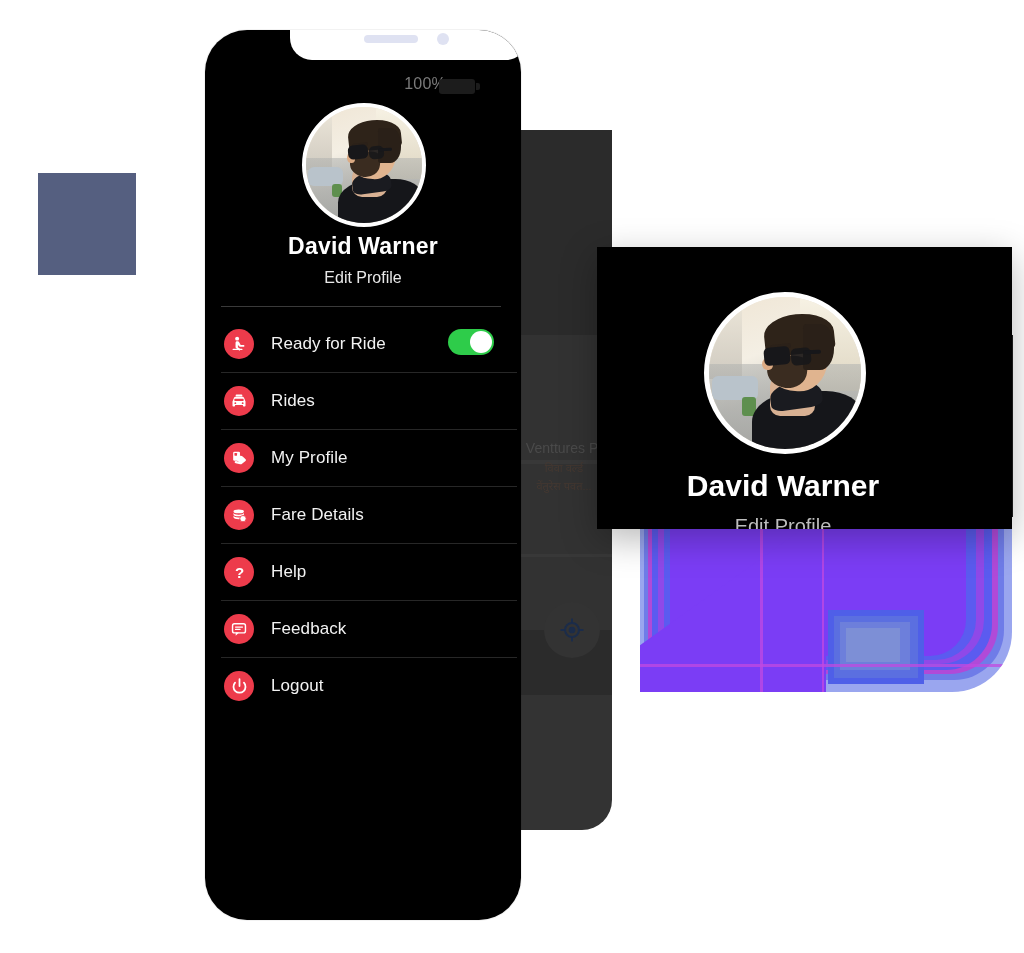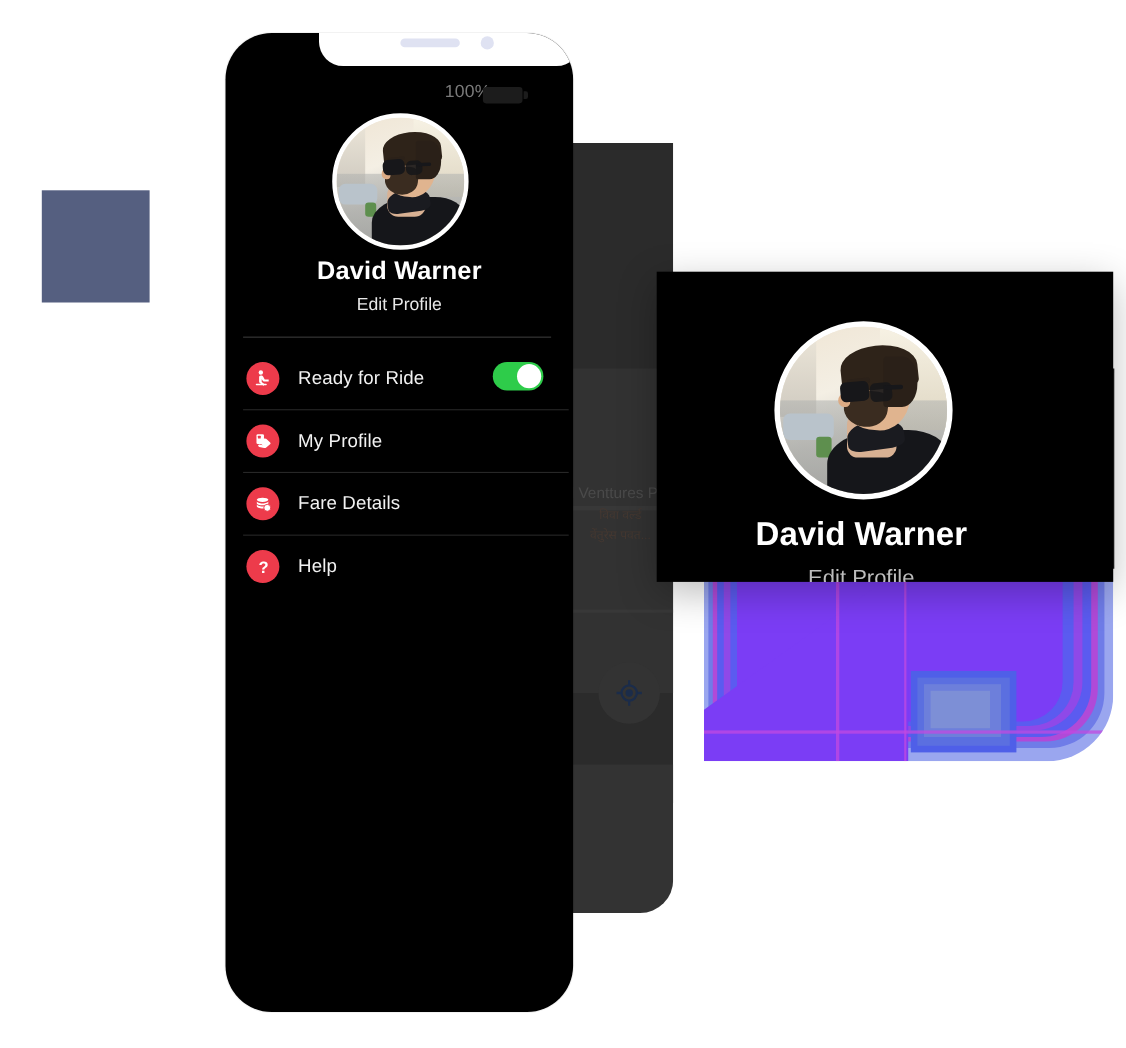--- a/index.html
+++ b/index.html
@@ -337,20 +337,32 @@
                 <rect x="3.2" y="17.4" width="12.6" height="1.7" rx=".8" fill="#ffffff"></rect>
               </svg>
             </span>
             <span class="mi-label">Ready for Ride</span>
             <span class="mi-toggle">
               <span class="mi-toggle-knob"></span>
             </span>
           </div>
           <div class="menu-item">
             <span class="mi-icon">
+              <svg width="20" height="20" viewBox="0 0 24 24">
+                <path d="M4.2 12.6 6 8.1c.3-.8 1-1.3 1.9-1.3h8.2c.9 0 1.6.5 1.9 1.3l1.8 4.5v5.1c0 .5-.4.9-.9.9h-1.3c-.5 0-.9-.4-.9-.9v-.9H7.3v.9c0 .5-.4.9-.9.9H5.1c-.5 0-.9-.4-.9-.9z" fill="#ffffff"></path>
+                <rect x="8" y="4.2" width="8" height="2.4" rx="1" fill="#ffffff"></rect>
+                <rect x="6.4" y="9.3" width="11.2" height="2.6" rx=".8" fill="#ed3b4b"></rect>
+                <circle cx="7.6" cy="14.6" r="1.1" fill="#ed3b4b"></circle>
+                <circle cx="16.4" cy="14.6" r="1.1" fill="#ed3b4b"></circle>
+              </svg>
+            </span>
+            <span class="mi-label">Rides</span>
+          </div>
+          <div class="menu-item">
+            <span class="mi-icon">
               <svg width="19" height="19" viewBox="0 0 24 24">
                 <rect x="4" y="3.4" width="8.6" height="11.4" rx="1.6" fill="#ffffff"></rect>
                 <rect x="5.6" y="5.2" width="3.3" height="3.3" rx=".6" fill="#ed3b4b"></rect>
                 <path d="M12.4 8.6c1.6-.4 3 .2 4.3 1.4l3 2.9c.7.7.6 1.6-.1 2.2l-4.4 3.6c-.7.6-1.5.8-2.4.6l-5.6-1.3c-.9-.2-1.5-1-1.3-1.8.2-.8 1-1.2 1.9-1l3.4.8-3.9-2.7 1.2-1.9z" fill="#ffffff"></path>
               </svg>
             </span>
             <span class="mi-label">My Profile</span>
           </div>
           <div class="menu-item">
             <span class="mi-icon">
@@ -363,20 +375,40 @@
             </span>
             <span class="mi-label">Fare Details</span>
           </div>
           <div class="menu-item">
             <span class="mi-icon">
               <svg width="19" height="19" viewBox="0 0 24 24">
                 <text x="12" y="18.6" text-anchor="middle" font-family="Liberation Sans, sans-serif" font-size="19" font-weight="bold" fill="#ffffff">?</text>
               </svg>
             </span>
             <span class="mi-label">Help</span>
+          </div>
+          <div class="menu-item">
+            <span class="mi-icon">
+              <svg width="18" height="18" viewBox="0 0 24 24">
+                <rect x="3.4" y="5" width="17.2" height="12.2" rx="2.6" fill="none" stroke="#ffffff" stroke-width="1.9"></rect>
+                <path d="M7.6 16.6 7.6 21l4.4-4.4z" fill="#ffffff"></path>
+                <line x1="7.4" y1="9.4" x2="16.6" y2="9.4" stroke="#ffffff" stroke-width="1.7" stroke-linecap="round"></line>
+                <line x1="7.4" y1="12.6" x2="13.4" y2="12.6" stroke="#ffffff" stroke-width="1.7" stroke-linecap="round"></line>
+              </svg>
+            </span>
+            <span class="mi-label">Feedback</span>
+          </div>
+          <div class="menu-item">
+            <span class="mi-icon">
+              <svg width="19" height="19" viewBox="0 0 24 24">
+                <path d="M6.4 7.1a7.6 7.6 0 1 0 11.2 0" fill="none" stroke="#ffffff" stroke-width="2.2" stroke-linecap="round"></path>
+                <line x1="12" y1="2.6" x2="12" y2="11.4" stroke="#ffffff" stroke-width="2.2" stroke-linecap="round"></line>
+              </svg>
+            </span>
+            <span class="mi-label">Logout</span>
           </div>
         </div>
     </div>
   </div>
 
   <div class="zc-rightbar"></div>
 
   <div class="glitch" id="glitch">
       <div class="g-layer" style="left: 0px; top: 8px; width: 372px; height: 172px; background: rgb(154, 166, 239); border-radius: 0px 0px 54px;"></div>
       <div class="g-layer" style="left: 4px; top: 2px; width: 360px; height: 166px; background: rgb(111, 124, 232); border-radius: 0px 0px 50px;"></div>

